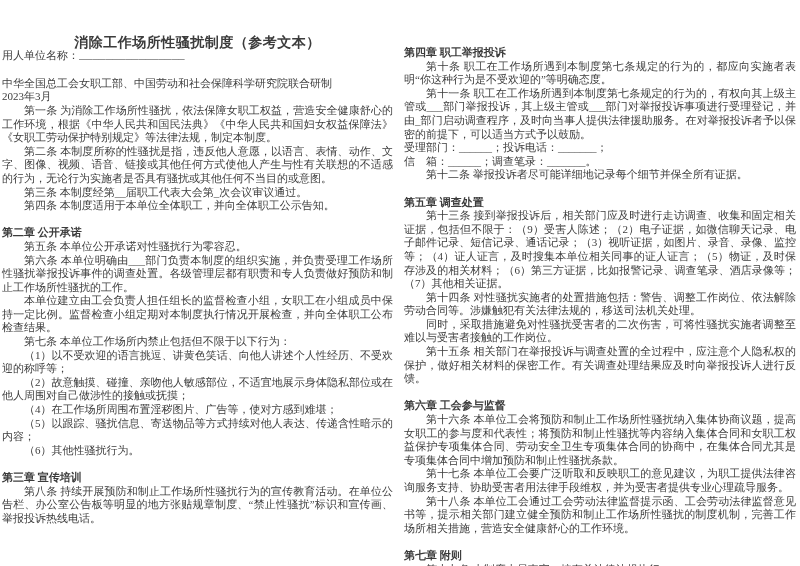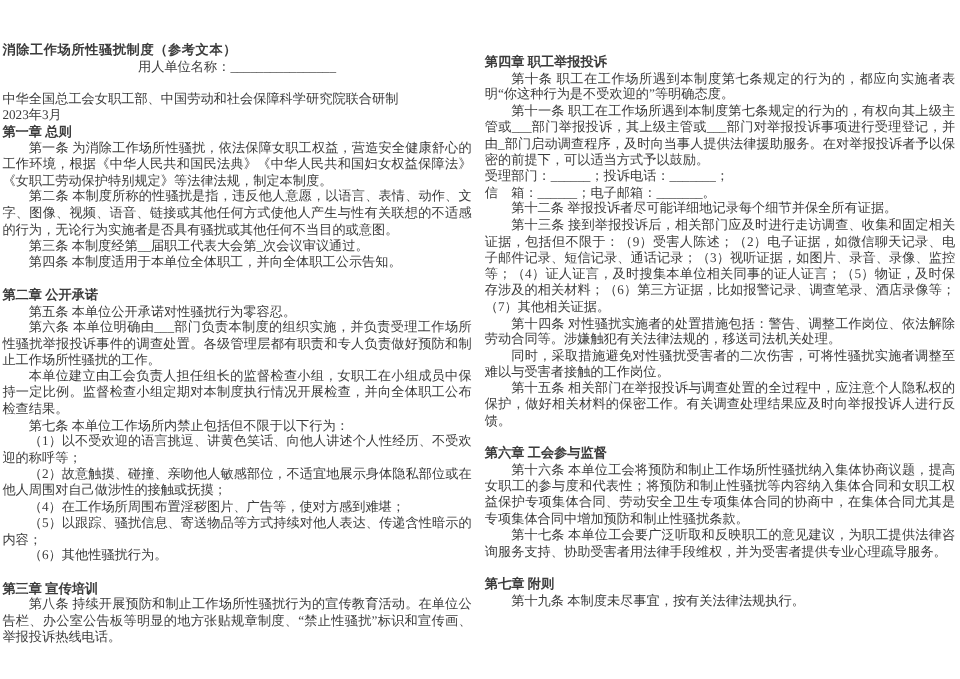--- a/index.html
+++ b/index.html
@@ -11,39 +11,38 @@
     color: #3c3c3c;
     -webkit-font-smoothing: antialiased;
   }
   .page {
     position: absolute; top: 0;
     font-size: 11px; line-height: 13.6px;
     text-align: justify;
   }
   .page-left  { left: 2px;  width: 391px; padding-top: 36px; }
   .page-right { left: 404px; width: 392px; padding-top: 46px; }
-  .doc-title { text-align: left; font-weight: bold; font-size: 11px; letter-spacing: 0.5px; }
-  .doc-sub   { text-align: center; }
+  .doc-title { text-align: center; font-weight: bold; font-size: 14px; letter-spacing: 0.5px; }
+  .doc-sub   { text-align: left; font-family: Liberation Mono, monospace; }
   .meta-gap  { margin-top: 13.6px; }
   .chapter   { font-weight: bold; margin-top: 13.6px; }
   .col-body > .chapter:first-child { margin-top: 0; }
   p.para { text-indent: 2em; }
   p.line { text-indent: 0; }
   b.lead { font-weight: normal; }
 </style>
 </head>
 <body>
 
 <div class="page page-left">
   <div class="doc-title">消除工作场所性骚扰制度（参考文本）</div>
   <div class="doc-sub">用人单位名称：________________</div>
   <div class="meta-gap">中华全国总工会女职工部、中国劳动和社会保障科学研究院联合研制</div>
   <div>2023年3月</div>
   <div class="col-body" id="col-left">
-      <div class="chapter">第一章 总则</div>
       <p class="para"><b class="lead">第一条</b><span> 为消除工作场所性骚扰，依法保障女职工权益，营造安全健康舒心的工作环境，根据《中华人民共和国民法典》《中华人民共和国妇女权益保障法》《女职工劳动保护特别规定》等法律法规，制定本制度。</span></p>
       <p class="para"><b class="lead">第二条</b><span> 本制度所称的性骚扰是指，违反他人意愿，以语言、表情、动作、文字、图像、视频、语音、链接或其他任何方式使他人产生与性有关联想的不适感的行为，无论行为实施者是否具有骚扰或其他任何不当目的或意图。</span></p>
       <p class="para"><b class="lead">第三条</b><span> 本制度经第__届职工代表大会第_次会议审议通过。</span></p>
       <p class="para"><b class="lead">第四条</b><span> 本制度适用于本单位全体职工，并向全体职工公示告知。</span></p>
       <div class="chapter">第二章 公开承诺</div>
       <p class="para"><b class="lead">第五条</b><span> 本单位公开承诺对性骚扰行为零容忍。</span></p>
       <p class="para"><b class="lead">第六条</b><span> 本单位明确由___部门负责本制度的组织实施，并负责受理工作场所性骚扰举报投诉事件的调查处置。各级管理层都有职责和专人负责做好预防和制止工作场所性骚扰的工作。</span></p>
       <p class="para">本单位建立由工会负责人担任组长的监督检查小组，女职工在小组成员中保持一定比例。监督检查小组定期对本制度执行情况开展检查，并向全体职工公布检查结果。</p>
       <p class="para"><b class="lead">第七条</b><span> 本单位工作场所内禁止包括但不限于以下行为：</span></p>
       <p class="para">（1）以不受欢迎的语言挑逗、讲黄色笑话、向他人讲述个人性经历、不受欢迎的称呼等；</p>
@@ -55,25 +54,27 @@
       <p class="para"><b class="lead">第八条</b><span> 持续开展预防和制止工作场所性骚扰行为的宣传教育活动。在单位公告栏、办公室公告板等明显的地方张贴规章制度、“禁止性骚扰”标识和宣传画、举报投诉热线电话。</span></p>
     </div>
 </div>
 
 <div class="page page-right">
   <div class="col-body" id="col-right">
       <div class="chapter">第四章 职工举报投诉</div>
       <p class="para"><b class="lead">第十条</b><span> 职工在工作场所遇到本制度第七条规定的行为的，都应向实施者表明“你这种行为是不受欢迎的”等明确态度。</span></p>
       <p class="para"><b class="lead">第十一条</b><span> 职工在工作场所遇到本制度第七条规定的行为的，有权向其上级主管或___部门举报投诉，其上级主管或___部门对举报投诉事项进行受理登记，并由_部门启动调查程序，及时向当事人提供法律援助服务。在对举报投诉者予以保密的前提下，可以适当方式予以鼓励。</span></p>
       <p class="line">受理部门：______；投诉电话：_______；</p>
-      <p class="line">信　箱：______；电子邮箱：_______。</p>
+      <p class="line">信　箱：______；调查笔录：_______。</p>
       <p class="para"><b class="lead">第十二条</b><span> 举报投诉者尽可能详细地记录每个细节并保全所有证据。</span></p>
+      <div class="chapter">第五章 调查处置</div>
       <p class="para"><b class="lead">第十三条</b><span> 接到举报投诉后，相关部门应及时进行走访调查、收集和固定相关证据，包括但不限于：（9）受害人陈述；（2）电子证据，如微信聊天记录、电子邮件记录、短信记录、通话记录；（3）视听证据，如图片、录音、录像、监控等；（4）证人证言，及时搜集本单位相关同事的证人证言；（5）物证，及时保存涉及的相关材料；（6）第三方证据，比如报警记录、调查笔录、酒店录像等；（7）其他相关证据。</span></p>
       <p class="para"><b class="lead">第十四条</b><span> 对性骚扰实施者的处置措施包括：警告、调整工作岗位、依法解除劳动合同等。涉嫌触犯有关法律法规的，移送司法机关处理。</span></p>
       <p class="para">同时，采取措施避免对性骚扰受害者的二次伤害，可将性骚扰实施者调整至难以与受害者接触的工作岗位。</p>
       <p class="para"><b class="lead">第十五条</b><span> 相关部门在举报投诉与调查处置的全过程中，应注意个人隐私权的保护，做好相关材料的保密工作。有关调查处理结果应及时向举报投诉人进行反馈。</span></p>
       <div class="chapter">第六章 工会参与监督</div>
       <p class="para"><b class="lead">第十六条</b><span> 本单位工会将预防和制止工作场所性骚扰纳入集体协商议题，提高女职工的参与度和代表性；将预防和制止性骚扰等内容纳入集体合同和女职工权益保护专项集体合同、劳动安全卫生专项集体合同的协商中，在集体合同尤其是专项集体合同中增加预防和制止性骚扰条款。</span></p>
       <p class="para"><b class="lead">第十七条</b><span> 本单位工会要广泛听取和反映职工的意见建议，为职工提供法律咨询服务支持、协助受害者用法律手段维权，并为受害者提供专业心理疏导服务。</span></p>
+      <p class="para"><b class="lead">第十八条</b><span> 本单位工会通过工会劳动法律监督提示函、工会劳动法律监督意见书等，提示相关部门建立健全预防和制止工作场所性骚扰的制度机制，完善工作场所相关措施，营造安全健康舒心的工作环境。</span></p>
       <div class="chapter">第七章 附则</div>
       <p class="para"><b class="lead">第十九条</b><span> 本制度未尽事宜，按有关法律法规执行。</span></p>
     </div>
 </div>
 
 </body></html>

